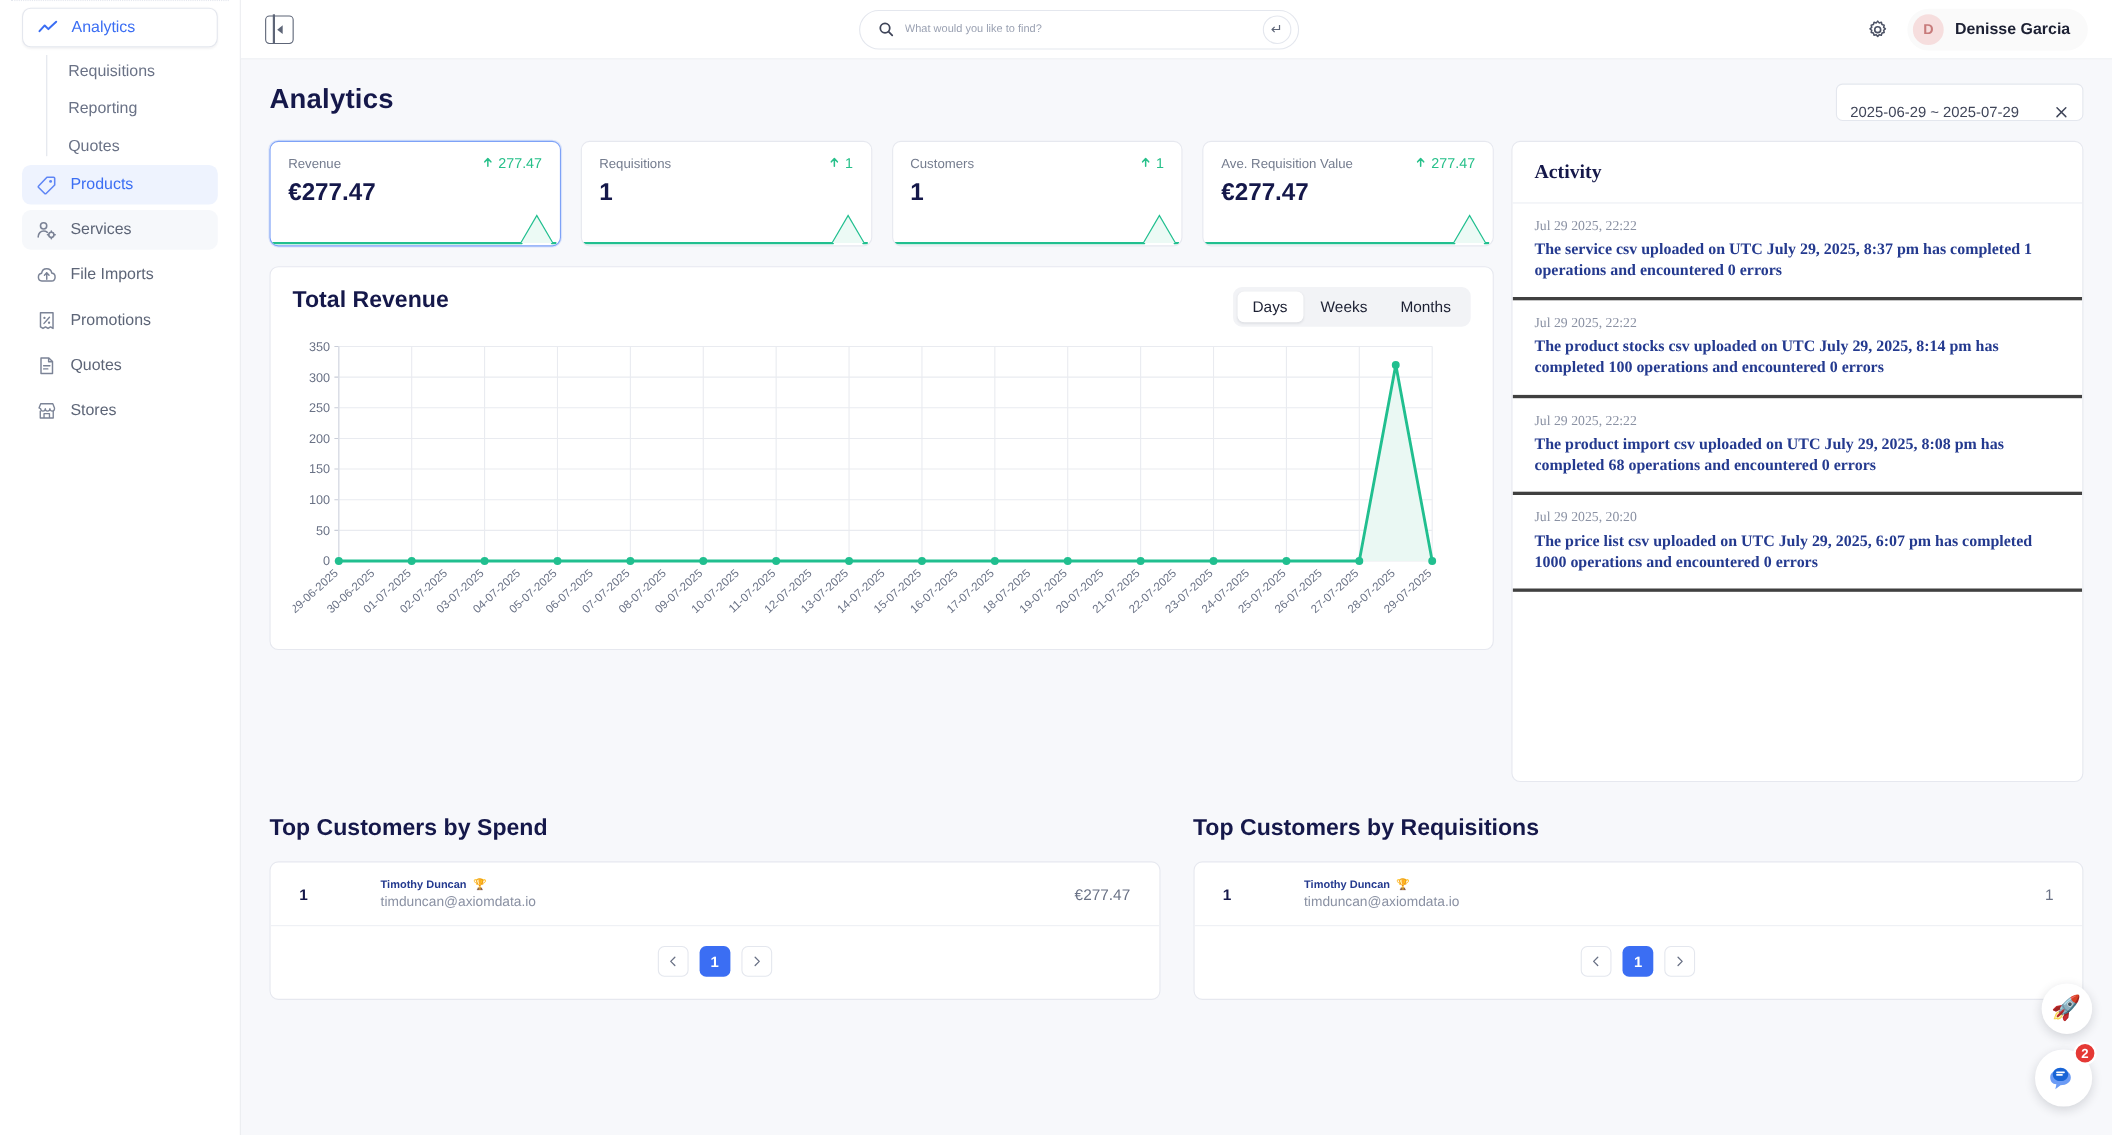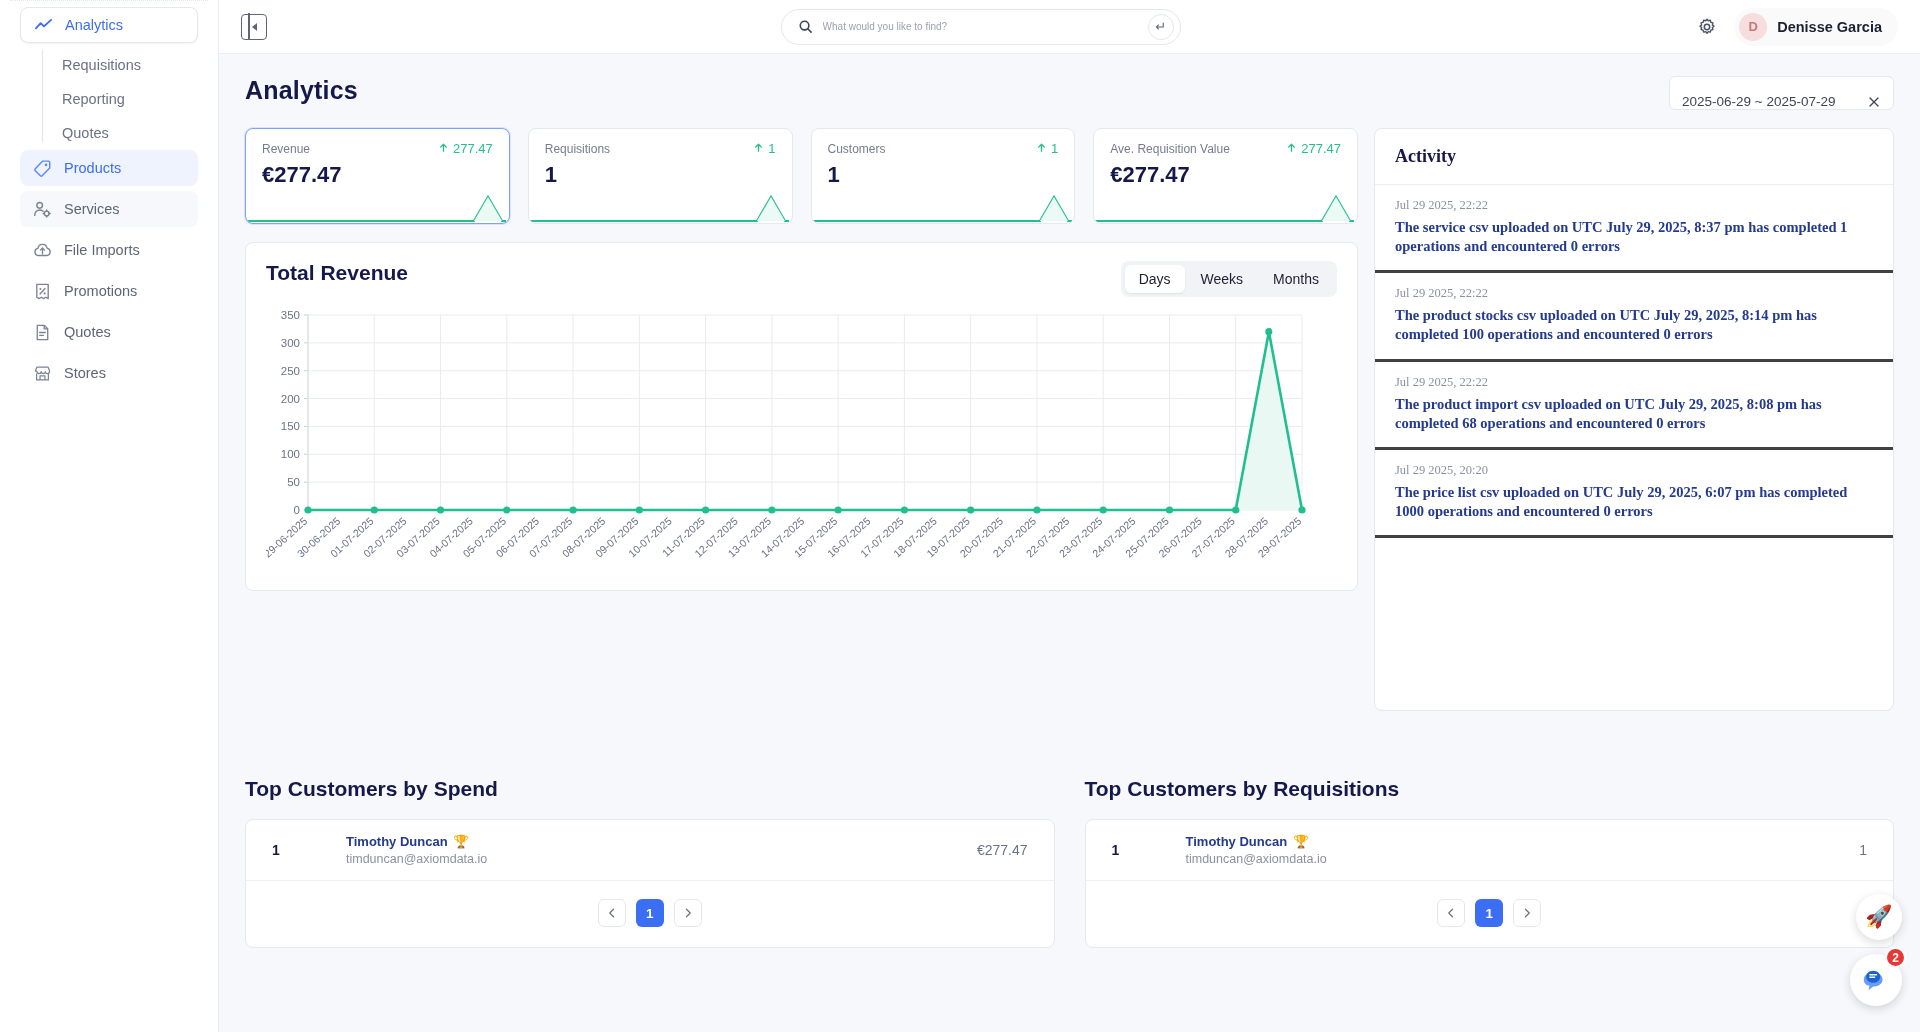--- a/index.html
+++ b/index.html
@@ -135,26 +135,26 @@
   .activity-list { flex: 1; overflow-y: auto; position: relative; }
   .activity-list::-webkit-scrollbar { width: 7px; }
   .activity-list::-webkit-scrollbar-thumb { background: #d6d9e1; border-radius: 4px; }
   .act-item { padding: 13px 20px 14px 20px; border-bottom: 3px solid #404040; }
   .act-time { font-size: 12.5px; color: #8a91a3; margin-bottom: 5px; }
   .act-text { font-size: 14.5px; font-weight: 700; color: #243a8f; line-height: 1.32; }
 
   
   .bottom { display: flex; gap: 30px; margin-top: 30px; }
   .tbl-col { flex: 1; min-width: 0; }
-  .tbl-title { font-size: 21px; font-weight: 700; color: #15184a; margin-bottom: 18px; margin-top: 36px; }
+  .tbl-title { font-size: 21px; font-weight: 700; color: #15184a; margin-bottom: 18px; }
   .tbl-card { background: #fff; border: 1px solid #e6e8ef; border-radius: 8px; overflow: hidden; }
   .tbl-row { display: flex; align-items: center; padding: 14px 26px; border-bottom: 1px solid #eef0f4; }
   .tbl-rank { width: 74px; font-size: 14px; color: #15184a; font-weight: 600; }
   .tbl-main { flex: 1; }
-  .tbl-name { font-size: 13px; font-weight: 700; color: #243a8f; display: flex; align-items: center; gap: 6px; }
+  .tbl-name { font-size: 10px; font-weight: 700; color: #243a8f; display: flex; align-items: center; gap: 6px; }
   .tbl-mail { font-size: 12.5px; color: #8a91a3; margin-top: 3px; }
   .tbl-val { font-size: 14px; color: #6a7286; width: 120px; text-align: right; }
   .pager { display: flex; align-items: center; justify-content: center; gap: 10px; padding: 18px 0 20px 0; }
   .pg-btn {
     width: 28px; height: 28px; border: 1px solid #e4e7ee; background: #fff; border-radius: 6px;
     display: flex; align-items: center; justify-content: center; color: #6a7286; cursor: pointer; font-size: 13px;
   }
   .pg-num {
     width: 28px; height: 28px; border-radius: 6px; background: #3b6ef3; color: #fff;
     display: flex; align-items: center; justify-content: center; font-size: 13.5px; cursor: pointer; font-weight: 600;

